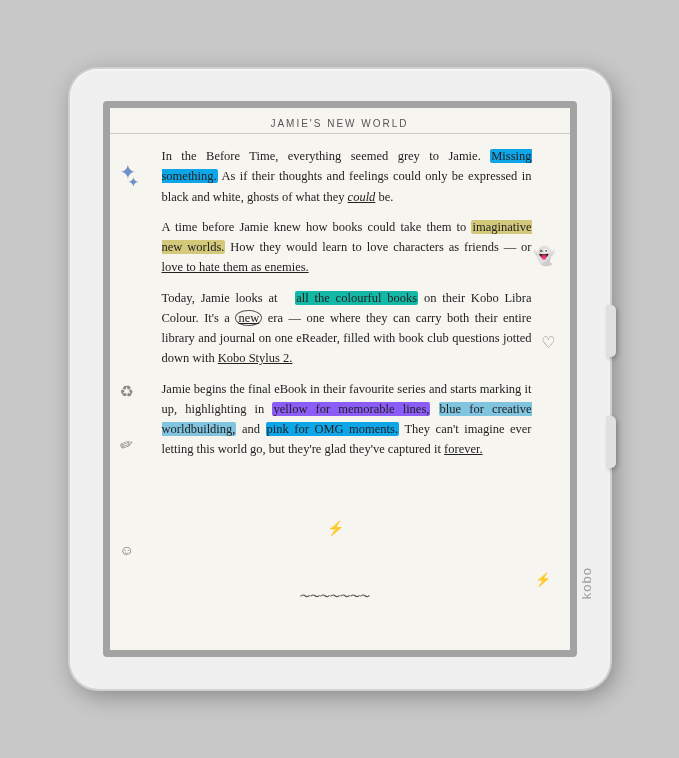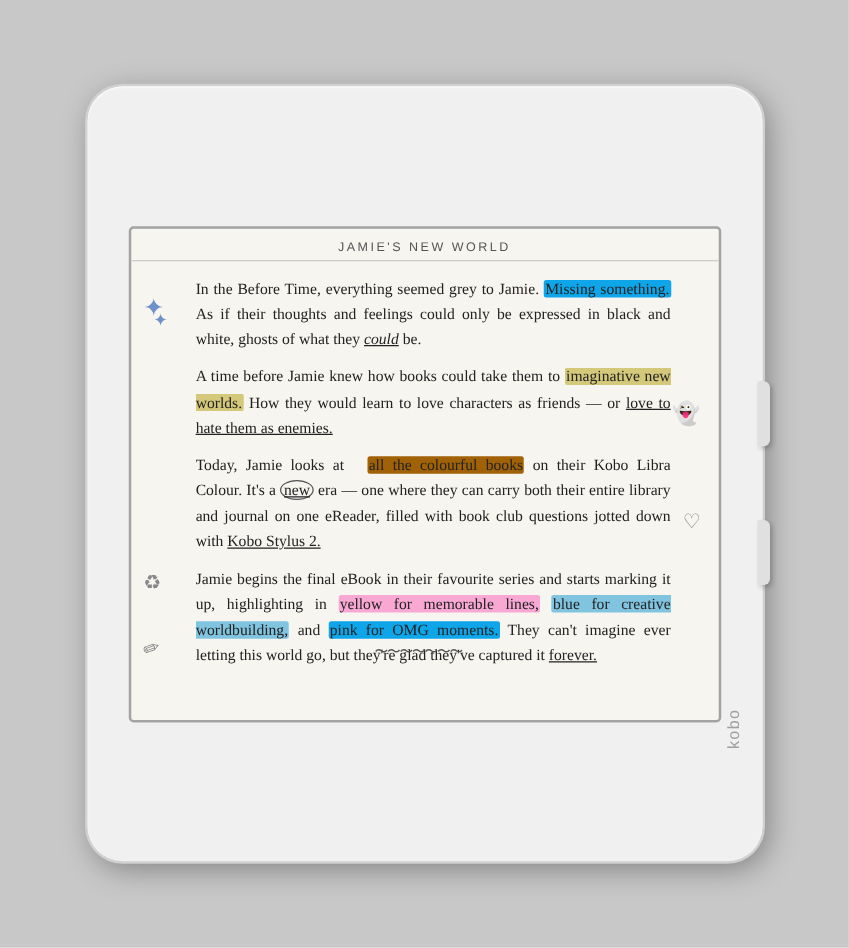--- a/index.html
+++ b/index.html
@@ -60,28 +60,28 @@
       color: #a0a0a0;
       letter-spacing: 1px;
       writing-mode: vertical-rl;
       text-orientation: mixed;
       transform: rotate(180deg);
     }
 
     
     .screen {
       width: 474px;
-      height: 397px;
+      height: 556px;
       background: #f7f5f0;
       border-radius: 4px;
       position: relative;
       overflow: hidden;
       display: flex;
       flex-direction: column;
-      border: 2px solid #a3a3a3;
+      border: 7px solid #a3a3a3;
     }
 
     .screen-title {
       text-align: center;
       font-family: Arial, sans-serif;
       font-size: 10px;
       letter-spacing: 2px;
       color: #555;
       padding: 10px 0 4px 0;
       border-bottom: 1px solid #ccc;
@@ -117,27 +117,27 @@
       background-color: #0ea5e9;
       border-radius: 2px;
       padding: 0 1px;
     }
     .hl-yellow {
       background-color: #d4c87a;
       border-radius: 2px;
       padding: 0 1px;
     }
     .hl-green {
-      background-color: #a16207;
+      background-color: #14b8a6;
       border-radius: 2px;
       padding: 0 1px;
       margin-left: 12px;
     }
     .hl-yellow-bright {
-      background-color: #f9a8d4;
+      background-color: #8b5cf6;
       border-radius: 2px;
       padding: 0 1px;
     }
     .hl-blue-bright {
       background-color: #80c4e0;
       border-radius: 2px;
       padding: 0 1px;
     }
     .hl-pink-bright {
       background-color: #0ea5e9;

